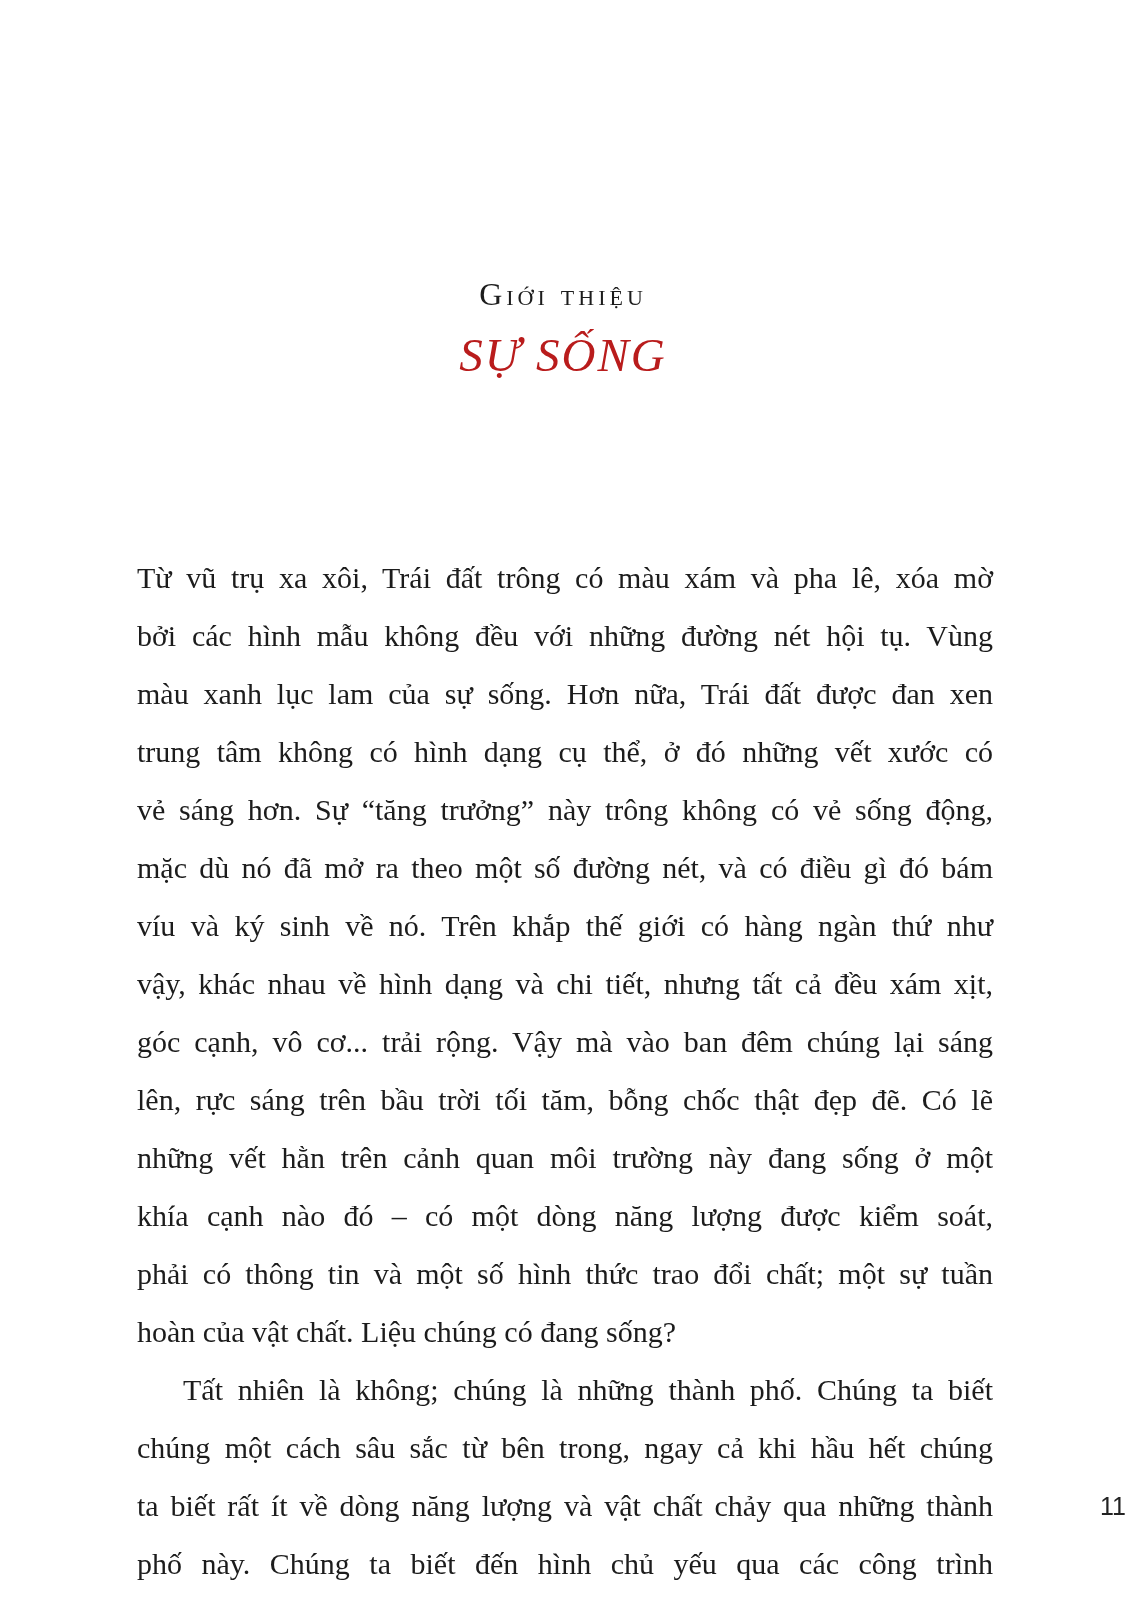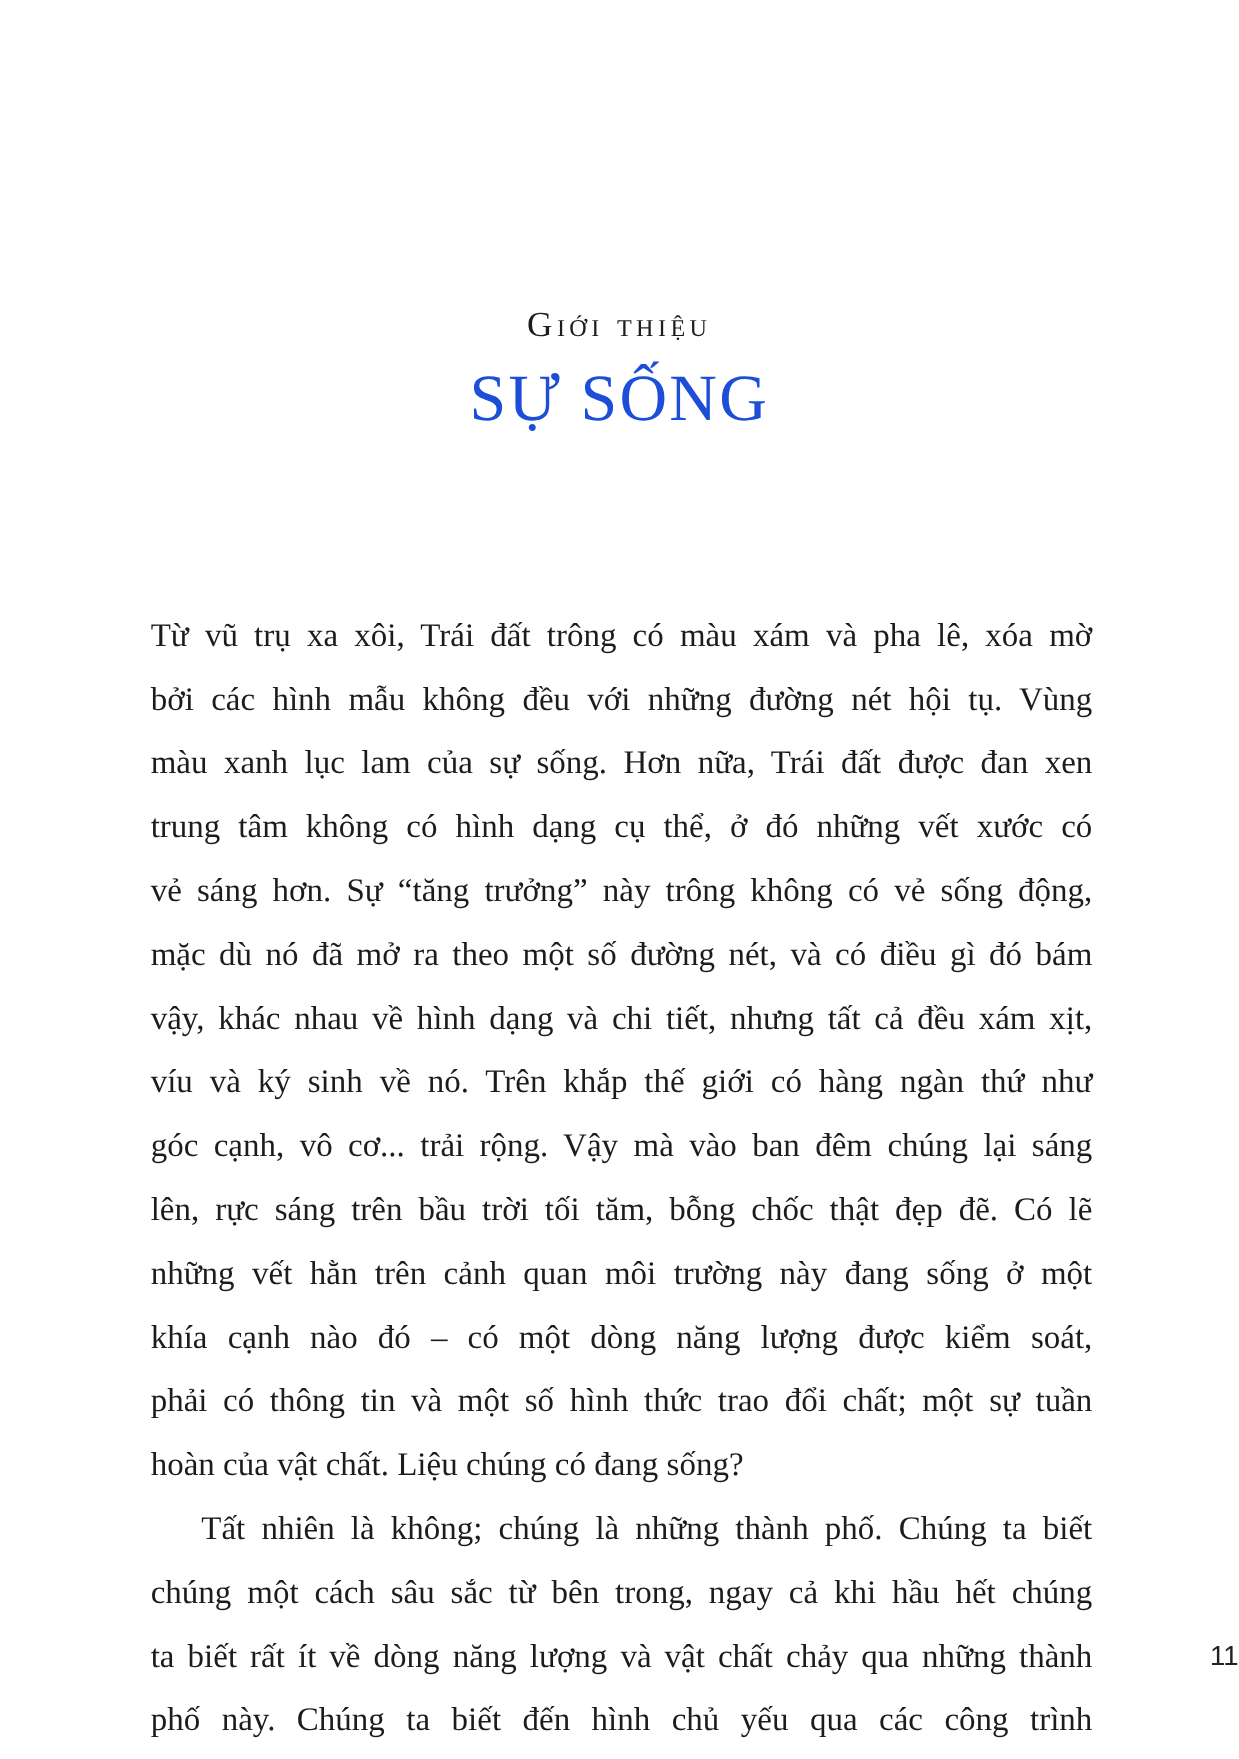--- a/index.html
+++ b/index.html
@@ -26,23 +26,24 @@
     font-size: 32px;
     letter-spacing: 4px;
     color: #1c1c1c;
   }
   .chapter-title {
     position: absolute;
     top: 328px;
     left: 0;
     width: 100%;
     text-align: center;
-    font-size: 60px;
+    font-size: 47px;
     letter-spacing: 2px;
-    color: #1d4ed8;
+    color: #b91c1c;
+    font-style: italic;
   }
   .body-text {
     position: absolute;
     left: 137px;
     top: 549px;
     width: 856px;
     font-size: 30px;
     line-height: 58px;
   }
   .line {
@@ -78,22 +79,22 @@
 
   <div class="body-text">
 
     <div class="paragraph">
       <div class="line">Từ vũ trụ xa xôi, Trái đất trông có màu xám và pha lê, xóa mờ</div>
       <div class="line">bởi các hình mẫu không đều với những đường nét hội tụ. Vùng</div>
       <div class="line">màu xanh lục lam của sự sống. Hơn nữa, Trái đất được đan xen</div>
       <div class="line">trung tâm không có hình dạng cụ thể, ở đó những vết xước có</div>
       <div class="line">vẻ sáng hơn. Sự “tăng trưởng” này trông không có vẻ sống động,</div>
       <div class="line">mặc dù nó đã mở ra theo một số đường nét, và có điều gì đó bám</div>
+      <div class="line">víu và ký sinh về nó. Trên khắp thế giới có hàng ngàn thứ như</div>
       <div class="line">vậy, khác nhau về hình dạng và chi tiết, nhưng tất cả đều xám xịt,</div>
-      <div class="line">víu và ký sinh về nó. Trên khắp thế giới có hàng ngàn thứ như</div>
       <div class="line">góc cạnh, vô cơ... trải rộng. Vậy mà vào ban đêm chúng lại sáng</div>
       <div class="line">lên, rực sáng trên bầu trời tối tăm, bỗng chốc thật đẹp đẽ. Có lẽ</div>
       <div class="line">những vết hằn trên cảnh quan môi trường này đang sống ở một</div>
       <div class="line">khía cạnh nào đó – có một dòng năng lượng được kiểm soát,</div>
       <div class="line">phải có thông tin và một số hình thức trao đổi chất; một sự tuần</div>
       <div class="line par-end">hoàn của vật chất. Liệu chúng có đang sống?</div>
     </div>
 
     <div class="paragraph">
       <div class="line indent">Tất nhiên là không; chúng là những thành phố. Chúng ta biết</div>

